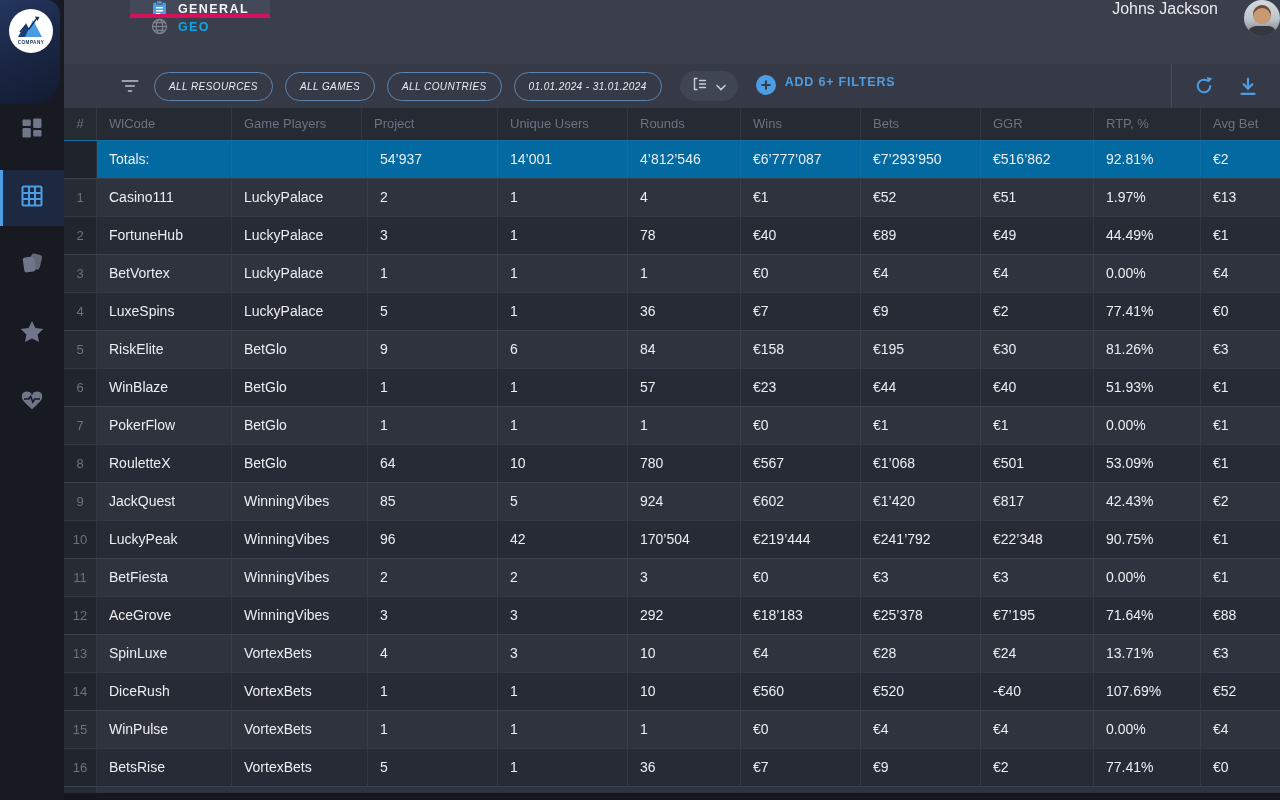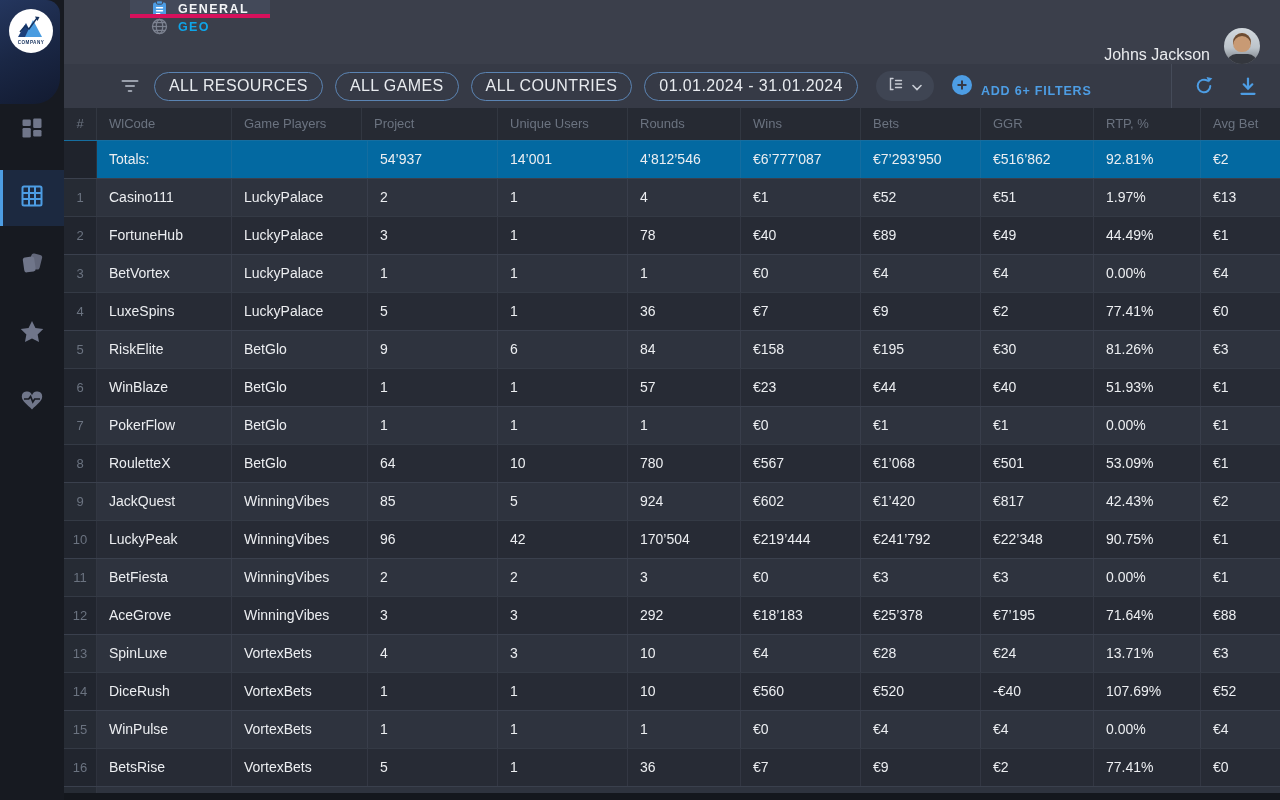--- a/index.html
+++ b/index.html
@@ -10,41 +10,41 @@
   
   .topbar { position:absolute; left:0; top:0; right:0; height:64px;
     background:var(--topbar-bg,#3b3f4b); display:flex; align-items:stretch; }
   .tabs { display:flex; margin-left:130px;flex-direction:column; }
   .tab { display:flex; align-items:center; gap:10px; padding:0 21px; cursor:pointer;
     font-size:12.5px; font-weight:700; letter-spacing:1.4px; color:#0ea5e9; position:relative; }
   .tab.active { background:#434959; color:#f4f5f7; }
   .tab.active::after { content:''; position:absolute; left:0; right:0; bottom:0; height:4px;
     background:var(--tab-underline,#d6115c); }
   .tab svg { display:block; }
-  .user { margin-left:auto; display:flex; align-items:flex-end; gap:14px; padding-right:20px; }
+  .user { margin-left:auto; display:flex; align-items:flex-start; gap:26px; }
   .user-name { font-size:16px; color:#e9ebee; }
   .avatar { width:36px; height:36px; border-radius:50%; overflow:hidden; position:relative;
     background:linear-gradient(180deg,#d3d9de 0%,#bcc4cb 55%,#70747b 100%); cursor:pointer; }
   .avatar::before { content:''; position:absolute; left:9px; top:5px; width:18px; height:19px;
     border-radius:50% 50% 46% 46%; background:#c89a74;
     box-shadow:inset 0 3px 0 rgba(92,62,40,.85); }
   .avatar::after { content:''; position:absolute; left:3px; bottom:-3px; width:30px; height:13px;
     border-radius:9px 9px 0 0; background:#34373e; }
 
   
   .filterbar { position:absolute; left:64px; top:64px; right:0; height:44px;
     background:var(--filterbar-bg,#363a46); display:flex; align-items:center; padding-left:56px; }
   .funnel { margin-right:14px; display:flex; align-items:center; cursor:pointer; }
   .pill { height:29px; border:1px solid var(--pill-border,#5b84b3); border-radius:15px;
-    background:transparent; color:#e8ebef; font-size:16px; letter-spacing:.4px;
+    background:transparent; color:#e8ebef; font-size:10px; letter-spacing:.4px;
     padding:8px 14px; margin-right:12px; display:flex; align-items:center; cursor:pointer;
-    font-family:inherit; white-space:nowrap; }
+    font-family:inherit; white-space:nowrap;font-style:italic; }
   .drop-pill { height:30px; background:#3f4553; border-radius:16px; display:flex;
     align-items:center; gap:8px; padding:0 12px; margin-left:6px; margin-right:18px; cursor:pointer; }
-  .add-filters { display:flex; align-items:flex-end; gap:9px; cursor:pointer;
+  .add-filters { display:flex; align-items:flex-start; gap:9px; cursor:pointer;
     color:var(--accent-blue,#4d9de4); font-size:12.5px; font-weight:700; letter-spacing:.8px; }
   .fb-actions { margin-left:auto; height:100%; display:flex; align-items:center;
     border-left:1px solid #454b59; padding:0 10px; }
   .icon-btn { width:44px; height:44px; display:flex; align-items:center; justify-content:center;
     cursor:pointer; }
 
   
   .table-wrap { position:absolute; left:64px; top:108px; right:0; bottom:0;
     background:var(--table-bg,#262a33); }
   .thead { display:flex; height:32px; }

